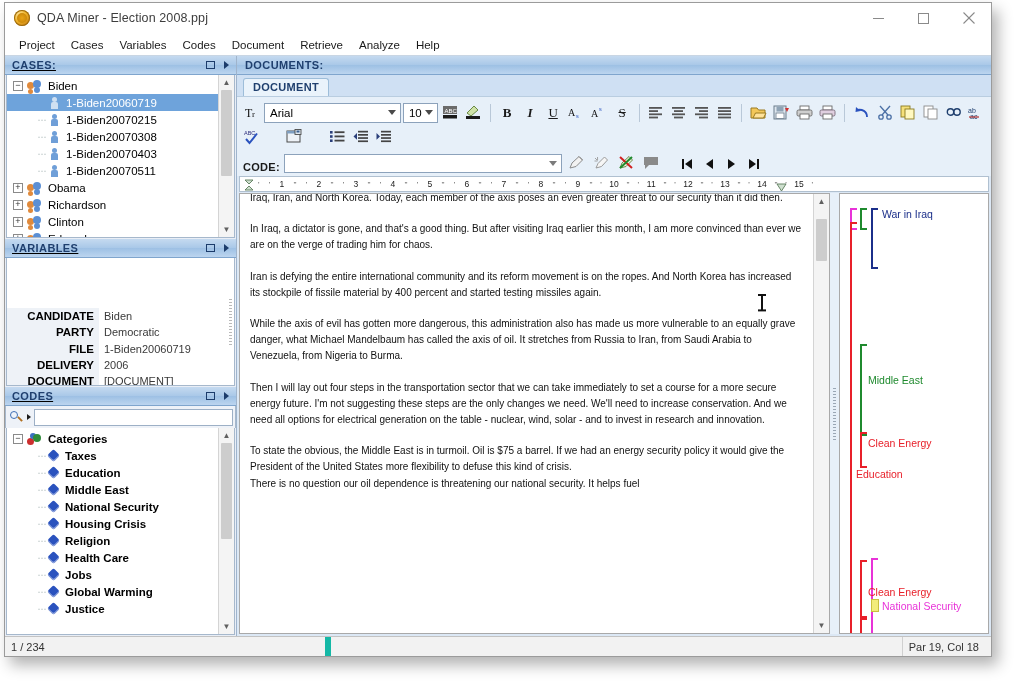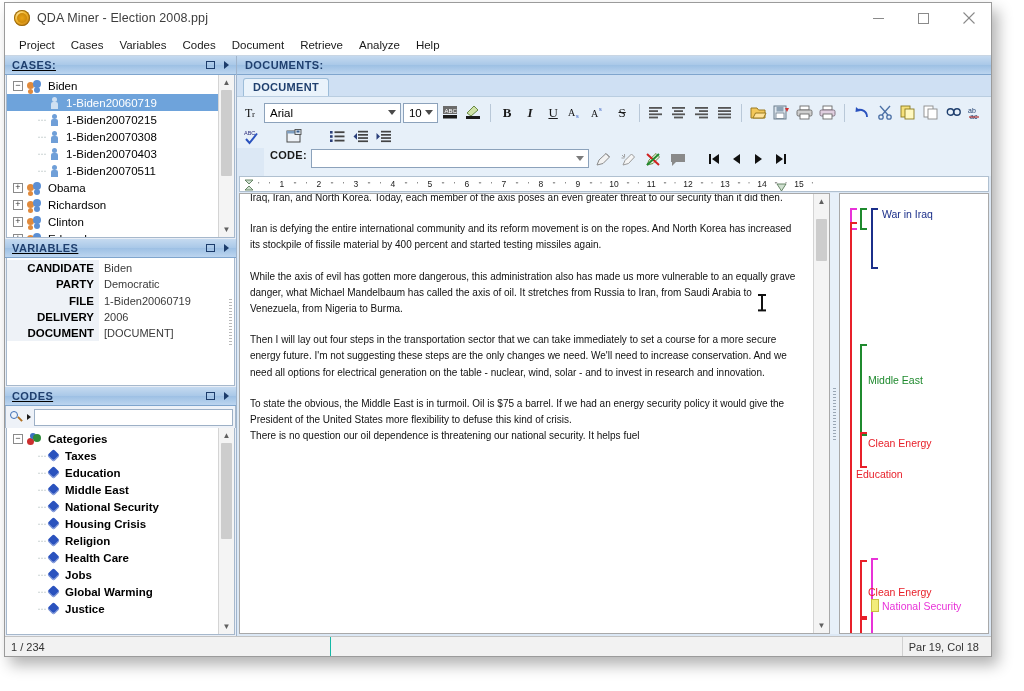--- a/index.html
+++ b/index.html
@@ -150,21 +150,21 @@
     display: flex; flex-direction: column; align-items: center; flex: none;
   }
   .vsb-arrow { height: 15px; width: 15px; display:flex;align-items:center;justify-content:center;color:#606060;font-size:8px;}
   .vsb-track { flex: 1; width: 15px; background:#f4f4f4; position: relative;}
   .vsb-thumb { position:absolute; left:2px; width:11px; background:#cdcdcd; border-radius:1px;}
   
   .vars {
     flex: 1; background: #ffffff; border: 1px solid #a6b8cc; border-top: none;
     margin: 0 1px 1px 1px; display: flex; overflow: hidden;
   }
-  .vars-inner { flex:1; padding-top: 2px; }
+  .vars-inner { flex:1; padding-top: 2px; margin-top: 48px; }
   .vrow { display: flex; height: 16.3px; align-items: center; font-size: 11px; }
   .vlabel {
     width: 92px; text-align: right; padding-right: 5px; font-weight: bold; color: #000;
     background: #eef2f7; box-sizing: border-box; height: 100%; display:flex; align-items:center; justify-content:flex-end;
     font-size: 11.5px;
   }
   .vval { padding-left: 5px; color: #3a3a3a; font-size: 11px; }
   .vgrip { width:7px; background:#fff; display:flex;align-items:center;justify-content:center;}
   .vgrip span{ width:3px;height:46px;background:repeating-linear-gradient(to bottom,#b9b9b9 0 1px,transparent 1px 3px); display:block;}
   
@@ -218,23 +218,22 @@
   .tbtn {
     width: 21px;height:21px;display:flex;align-items:center;justify-content:center;
     font-size:13px;color:#1a1a1a; flex:none;
   }
   .tbtn.txt { font-family:"Liberation Serif", serif; }
   .tfmt-i { font-style: italic; font-weight: bold; font-family:"Liberation Serif",serif;}
   .tfmt-b { font-weight: bold; font-family:"Liberation Serif",serif;}
   .tfmt-u { text-decoration: underline; font-family:"Liberation Serif",serif;}
   .tfmt-s { text-decoration: line-through; font-family:"Liberation Serif",serif;}
   .code-row {
-    display:flex; align-items:flex-start; height:24px; gap:4px; padding: 1px 4px 3px 6px;
+    display:flex; align-items:flex-end; height:24px; gap:4px; padding: 1px 4px 3px 6px;
     background:#e7f0f9;
-    margin-left:27px;
   }
   .code-lbl { font-size: 11px; font-weight:bold; color:#1a1a1a; letter-spacing:.3px;}
   .code-combo {
     flex: 0 0 278px; height:19px; background:#fff; border:1px solid #8ca2bb; box-sizing:border-box;
     display:flex; align-items:center;
   }
   .code-combo .sel-caret { border-top-color:#7b7b7b; }
   .nav-group { display:flex; align-items:center; gap:3px; margin-left: 12px; }
   .navbtn { width:19px;height:19px;display:flex;align-items:center;justify-content:center;color:#111;}
   
@@ -276,21 +275,21 @@
   .bracket .cap-t, .bracket .cap-b { position:absolute; left:0; width:7px; height:2px; }
   .bracket .cap-t { top:0; } .bracket .cap-b { bottom:0; }
   .code-lbl-m { position:absolute; font-size:10.5px; white-space:nowrap; }
   .ns-swatch { position:absolute; width:8px;height:13px; background:#f2ec7a; border:1px solid #c9bf3e; box-sizing:border-box;}
   
   .statusbar {
     height: 19px; min-height:19px; background:#f2f2f2; border-top:1px solid #c3c3c3;
     display:flex; align-items:center; font-size:11px; color:#333;
   }
   .sb-cell { height:100%; display:flex; align-items:center; padding: 0 6px; }
-  .sb-cell.a { width: 326px; border-right: 1px solid #14b8a6; box-sizing:border-box; }
+  .sb-cell.a { width: 326px; border-right: 6px solid #14b8a6; box-sizing:border-box; }
   .sb-cell.b { flex:1; border-right:1px solid #d0d0d0; box-sizing:border-box;}
   .sb-cell.c { padding-right: 12px; }
   .cursor-ibeam { position:absolute; left:758px; top:294px; width:8px; height:17px; pointer-events:none; }
   .cursor-ibeam::before { content:""; position:absolute; left:3px; top:0; width:1.6px;height:17px;background:#111;}
   .cursor-ibeam::after { content:""; position:absolute; left:0; top:0; width:8px;height:1.6px;background:#111;
     box-shadow: 0 15.4px 0 #111;}
 </style>
 </head>
 <body>
 
@@ -952,20 +951,21 @@
             <svg width="11" height="9" viewBox="0 0 11 9">
                 <path d="M1 1 h9 l-4.5 7 z" fill="#cfe0cf" stroke="#5a7a5a" stroke-width=".9"></path>
               </svg>
           </div>
         </div>
 
         <div class="editor-area">
           <div class="doc-pane">
             <div class="doc-text">
               <p class="clip-top">Iraq, Iran, and North Korea. Today, each member of the axis poses an even greater threat to our security than it did then.</p>
+              <p>In Iraq, a dictator is gone, and that's a good thing. But after visiting Iraq earlier this month, I am more convinced than ever we are on the verge of trading him for chaos.</p>
               <p>Iran is defying the entire international community and its reform movement is on the ropes. And North Korea has increased its stockpile of fissile material by 400 percent and started testing missiles again.</p>
               <p>While the axis of evil has gotten more dangerous, this administration also has made us more vulnerable to an equally grave danger, what Michael Mandelbaum has called the axis of oil. It stretches from Russia to Iran, from Saudi Arabia to Venezuela, from Nigeria to Burma.</p>
               <p>Then I will lay out four steps in the transportation sector that we can take immediately to set a course for a more secure energy future. I'm not suggesting these steps are the only changes we need. We'll need to increase conservation. And we need all options for electrical generation on the table - nuclear, wind, solar - and to invest in research and innovation.</p>
               <p class="tight">To state the obvious, the Middle East is in turmoil. Oil is $75 a barrel. If we had an energy security policy it would give the President of the United States more flexibility to defuse this kind of crisis.</p>
               <p class="tight">There is no question our oil dependence is threatening our national security. It helps fuel</p>
             </div>
             <div class="vsb">
               <div class="vsb-arrow">▲</div>
               <div class="vsb-track">
                 <div class="vsb-thumb" style="top:10px;height:42px;"></div>

